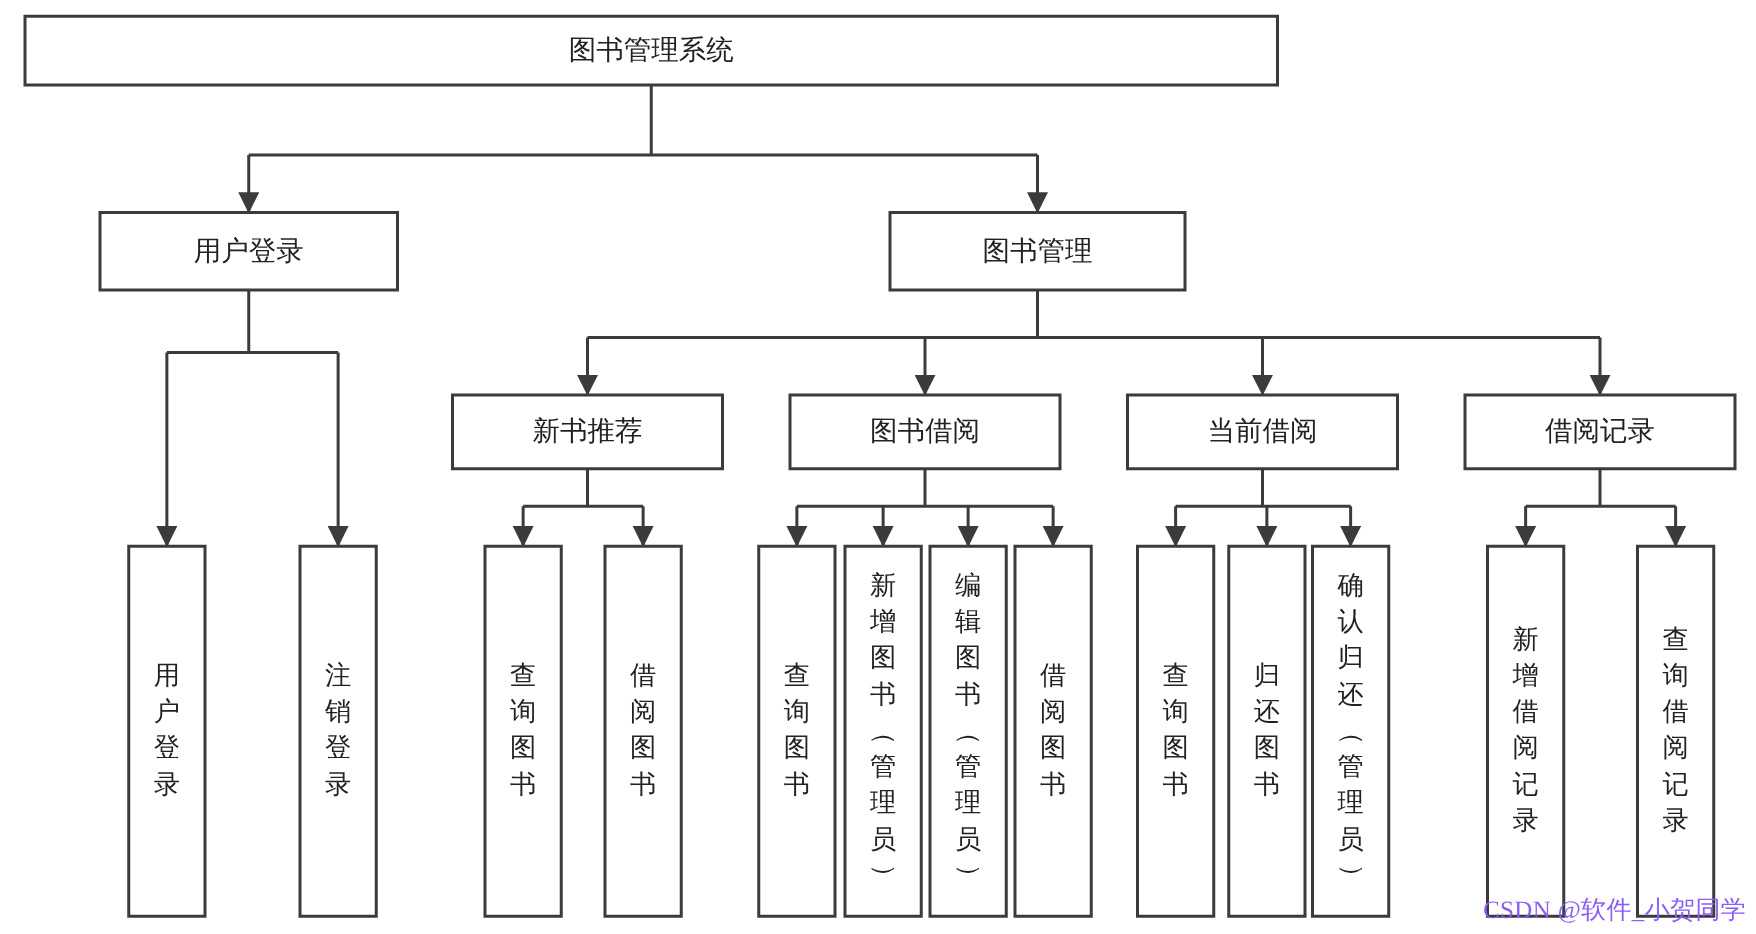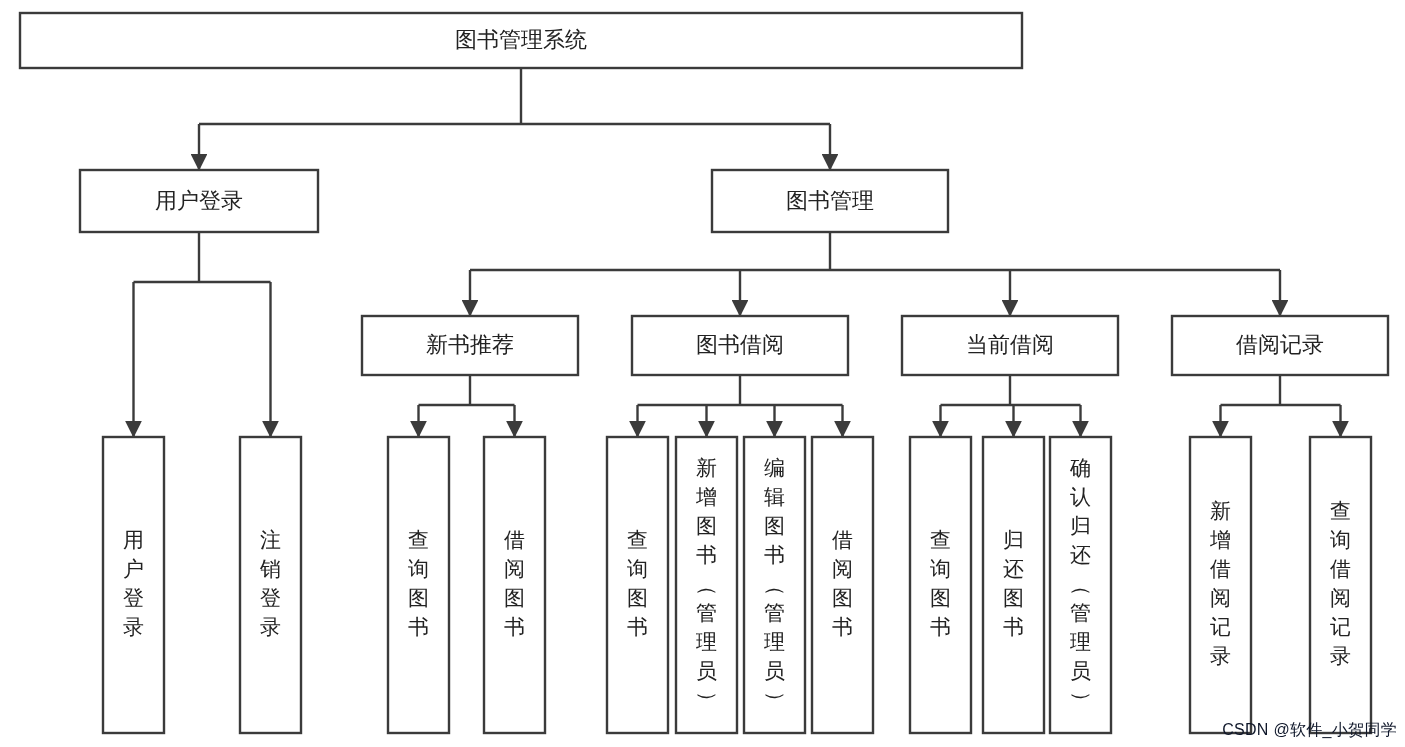--- a/index.html
+++ b/index.html
@@ -51,23 +51,23 @@
   .label-h {
     font-size: 22px;
   }
   .label-v {
     font-size: 21px;
   }
   .watermark-text {
     position: absolute;
     right: 8px;
     bottom: 6px;
-    font-family: Liberation Sans, sans-serif;
-    font-size: 16px;
-    color: #0f172a;
+    font-family: Liberation Serif, serif;
+    font-size: 20px;
+    color: #8b5cf6;
     white-space: nowrap;
     letter-spacing: 0.3px;
     pointer-events: none;
   }
 </style>
 </head>
 <body>
 
 <div id="diagram-root">
   <svg id="tree-svg" viewBox="0 0 1405 747" xmlns="http://www.w3.org/2000/svg">

